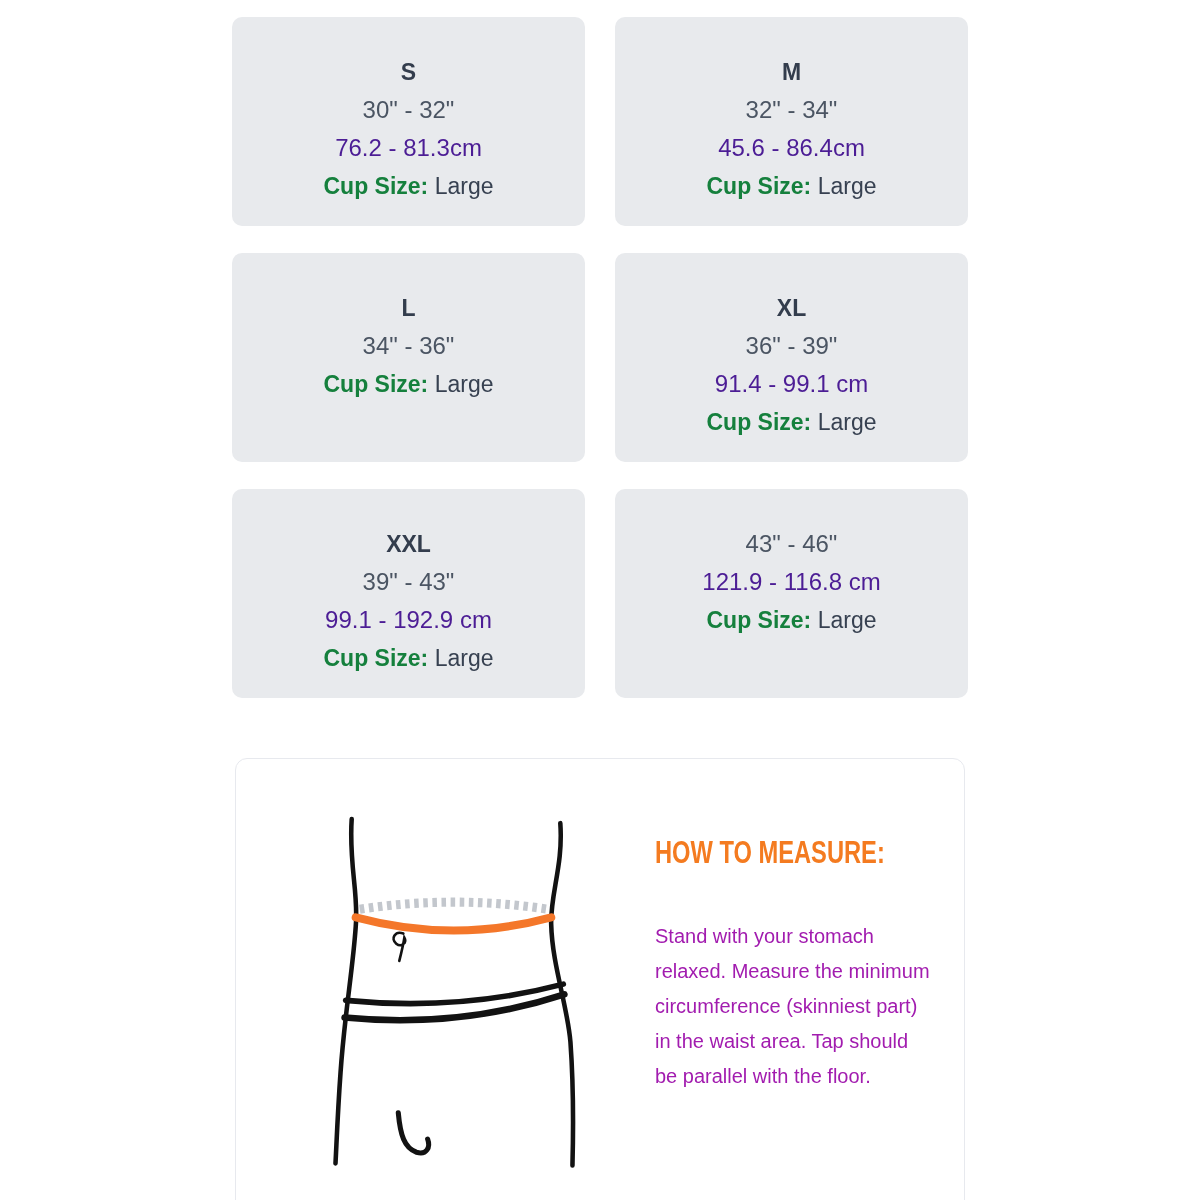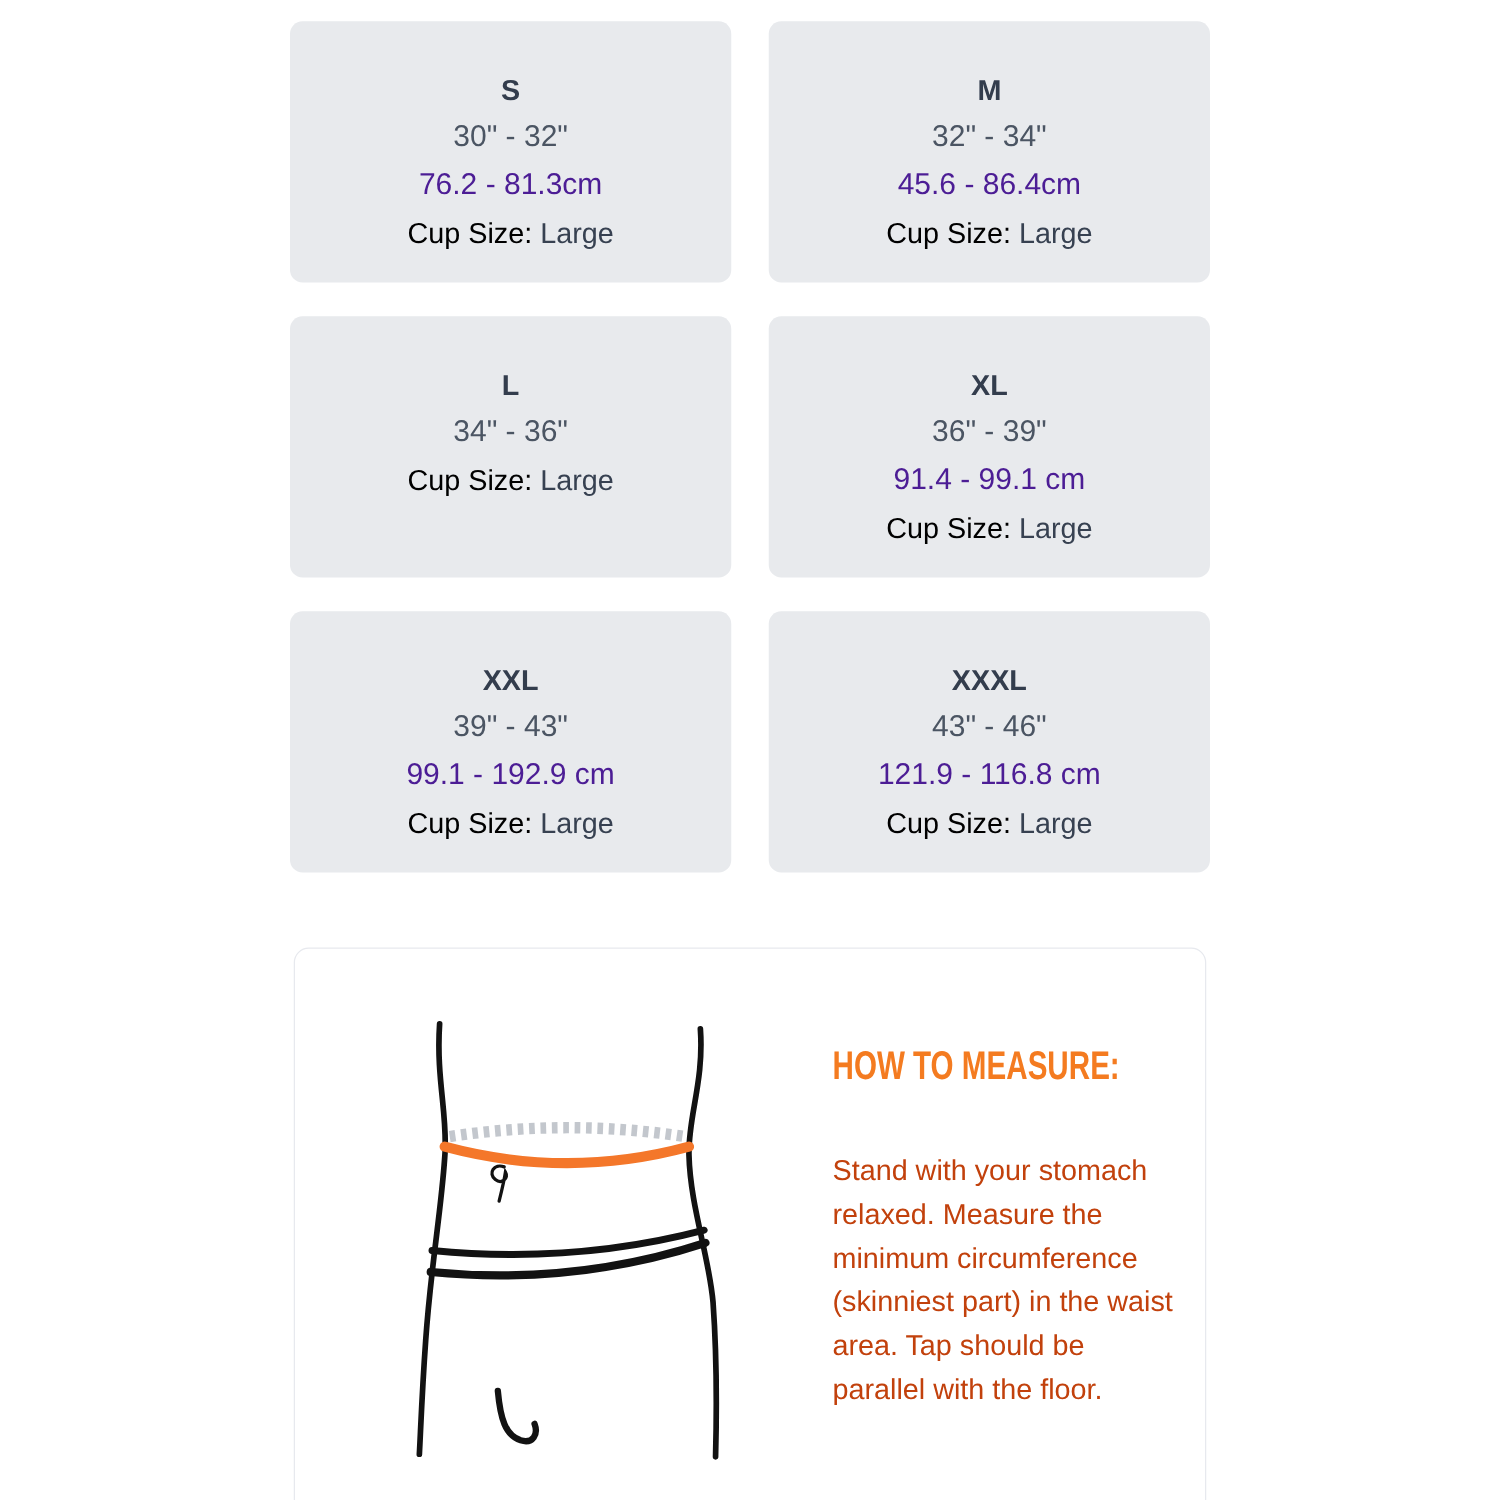--- a/index.html
+++ b/index.html
@@ -12,39 +12,39 @@
   }
   .size-card{
     background:#e8eaed; border-radius:10px; height:209px;
     text-align:center; padding-top:36px;
   }
   .size-card > div{ line-height:38px; }
   .size-name{ font-size:23px; font-weight:bold; color:#333d4d; }
   .size-inches{ font-size:24px; color:#4b5563; }
   .size-cm{ font-size:24px; color:#4c1d95; }
   .size-cup{ font-size:23px; color:#374151; }
-  .cup-label{ font-weight:normal; color:#000000; }
+  .cup-label{ font-weight:bold; color:#15803d; }
 
   .measure-card{
     position:absolute; left:235px; top:758px; width:730px; height:455px;
     background:#ffffff; border:1px solid #e7e9ee; border-radius:12px;
   }
   .illustration{
     position:absolute; left:82px; top:52px; width:276px; height:400px;
   }
   .measure-text{
-    position:absolute; left:430px; top:75px; width:278px;
+    position:absolute; left:419px; top:75px; width:278px;
   }
   .htm-heading{
     color:#f47b20; font-weight:800; font-size:32px; letter-spacing:0px;
     display:inline-block; transform:scaleX(0.74); transform-origin:left center;
     white-space:nowrap;
   }
   .htm-body{
-    margin-top:48px; font-size:23px; line-height:35px; color:#c2410c;
+    margin-top:48px; font-size:20px; line-height:35px; color:#a21caf;
   }
 </style>
 </head>
 <body>
 
 <div class="size-grid">
 
   <div class="size-card">
     <div class="size-name">S</div>
     <div class="size-inches">30" - 32"</div>
@@ -73,21 +73,20 @@
   </div>
 
   <div class="size-card">
     <div class="size-name">XXL</div>
     <div class="size-inches">39" - 43"</div>
     <div class="size-cm">99.1 - 192.9 cm</div>
     <div class="size-cup"><span class="cup-label">Cup Size:</span> <span>Large</span></div>
   </div>
 
   <div class="size-card">
-    <div class="size-name">XXXL</div>
     <div class="size-inches">43" - 46"</div>
     <div class="size-cm">121.9 - 116.8 cm</div>
     <div class="size-cup"><span class="cup-label">Cup Size:</span> <span>Large</span></div>
   </div>
 
 </div>
 
 <div class="measure-card">
 
   <svg class="illustration" viewBox="0 0 270 395" fill="none" xmlns="http://www.w3.org/2000/svg">

